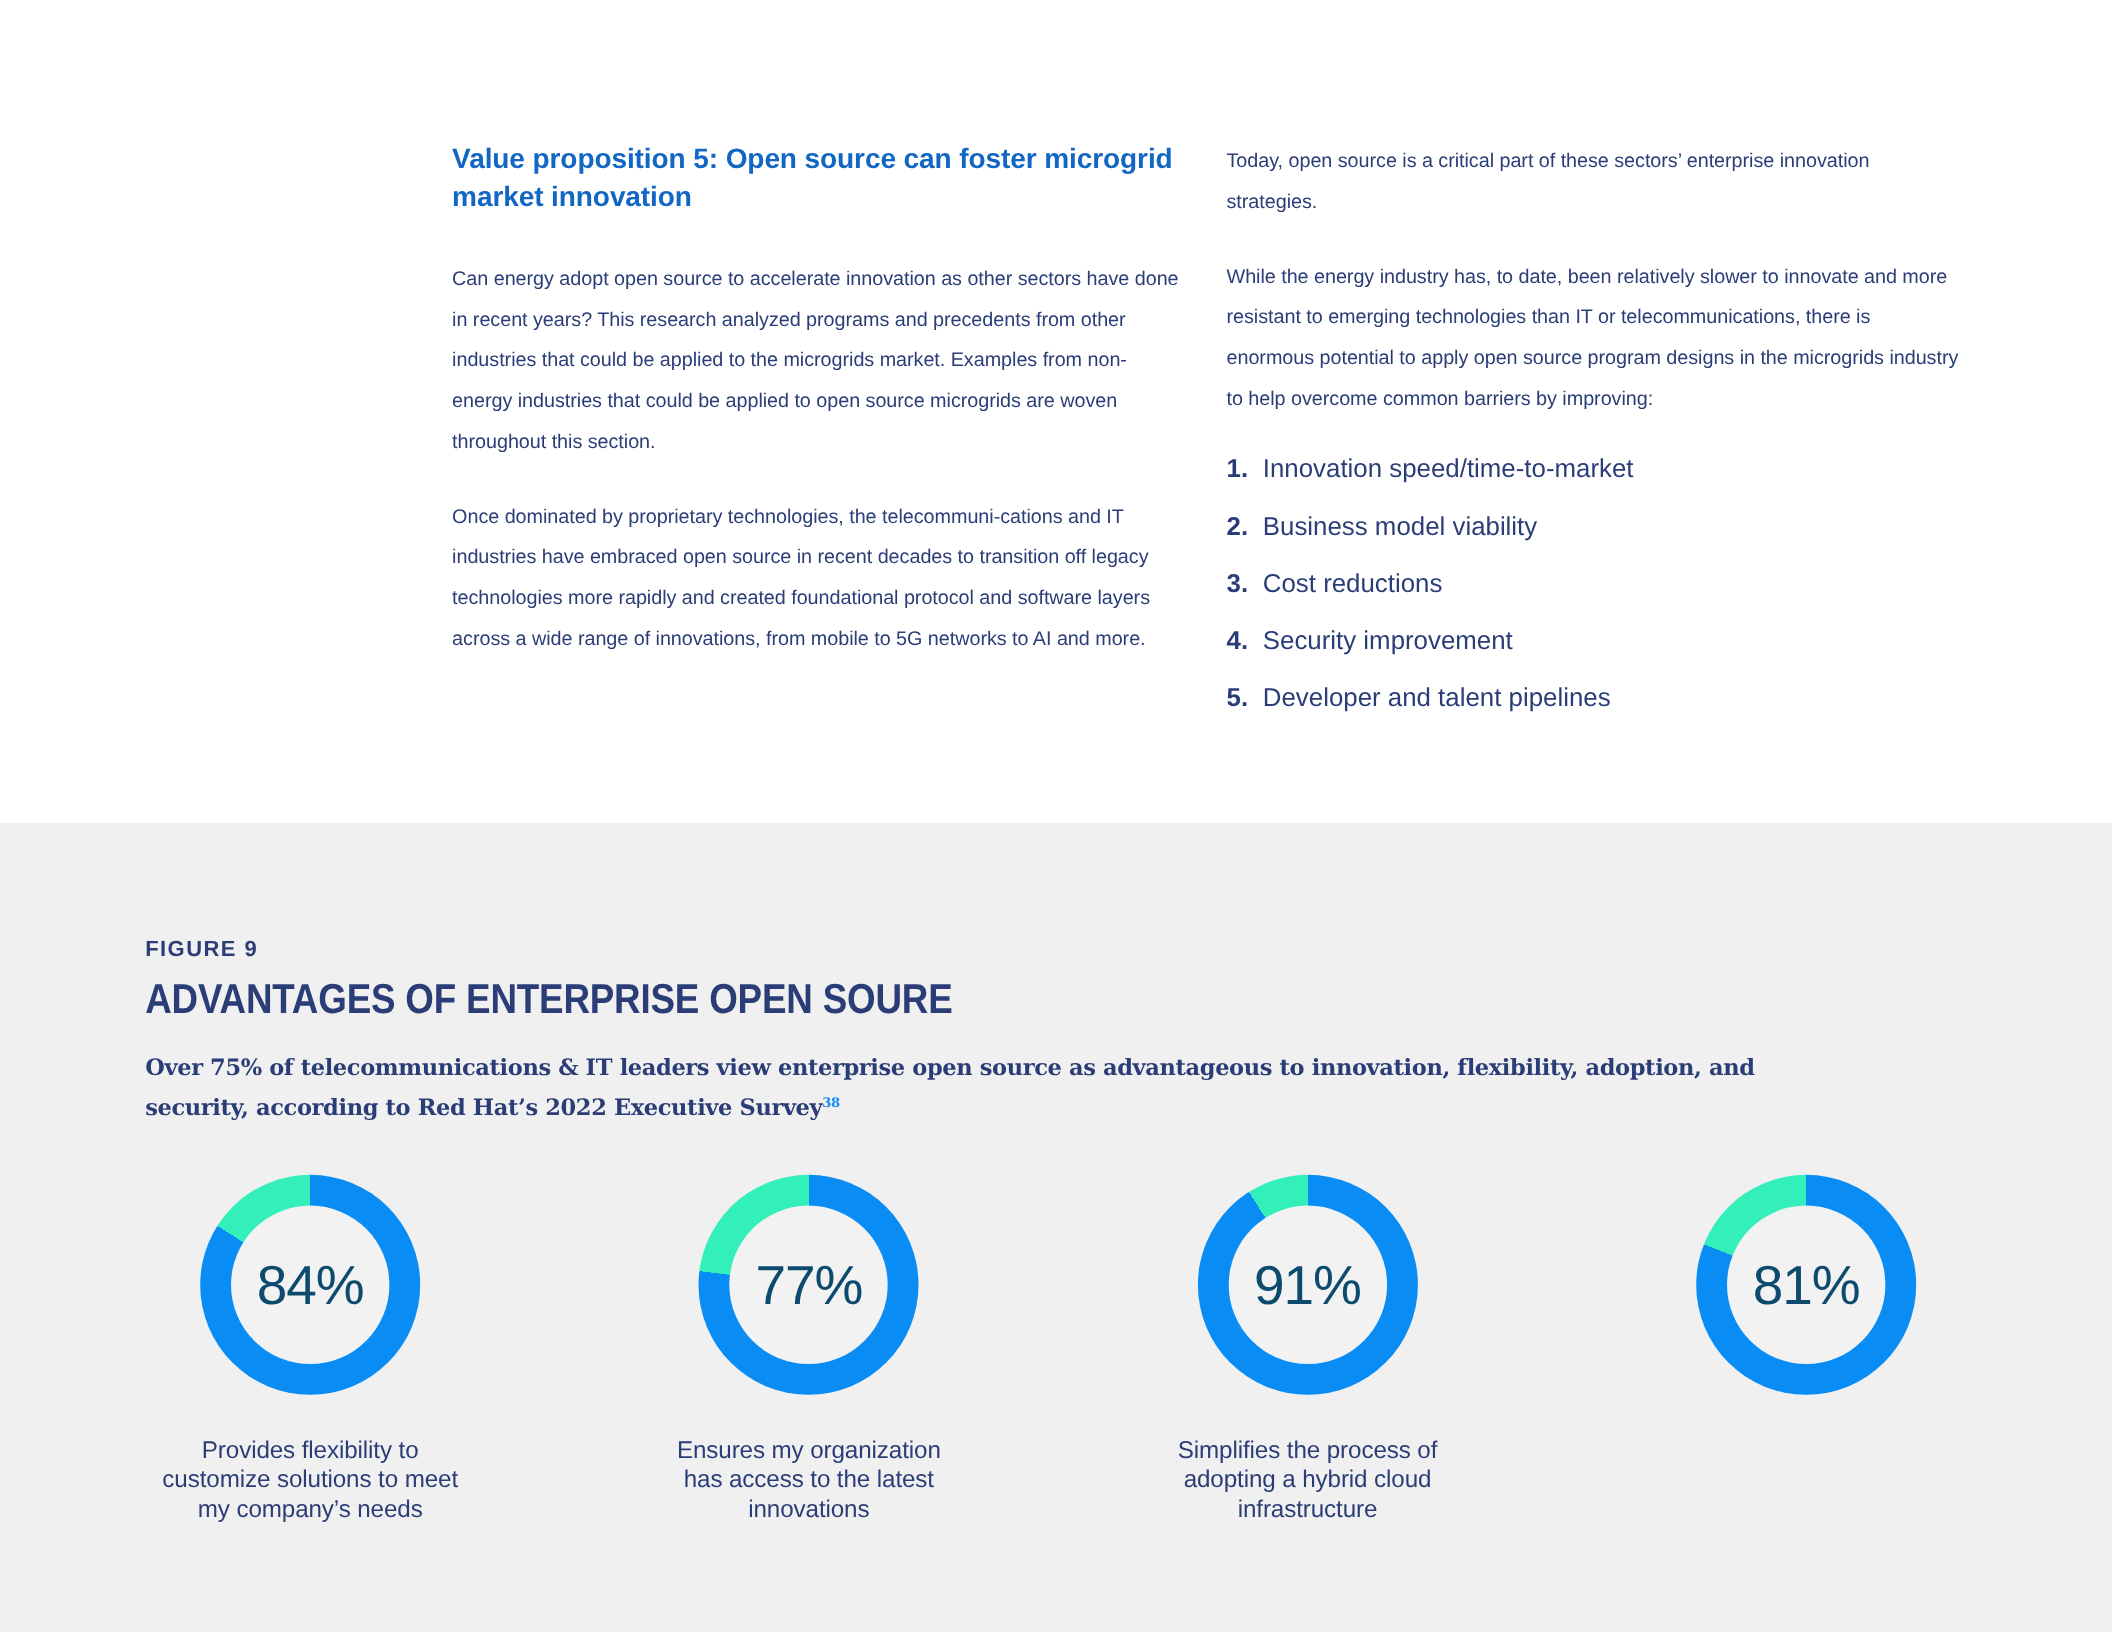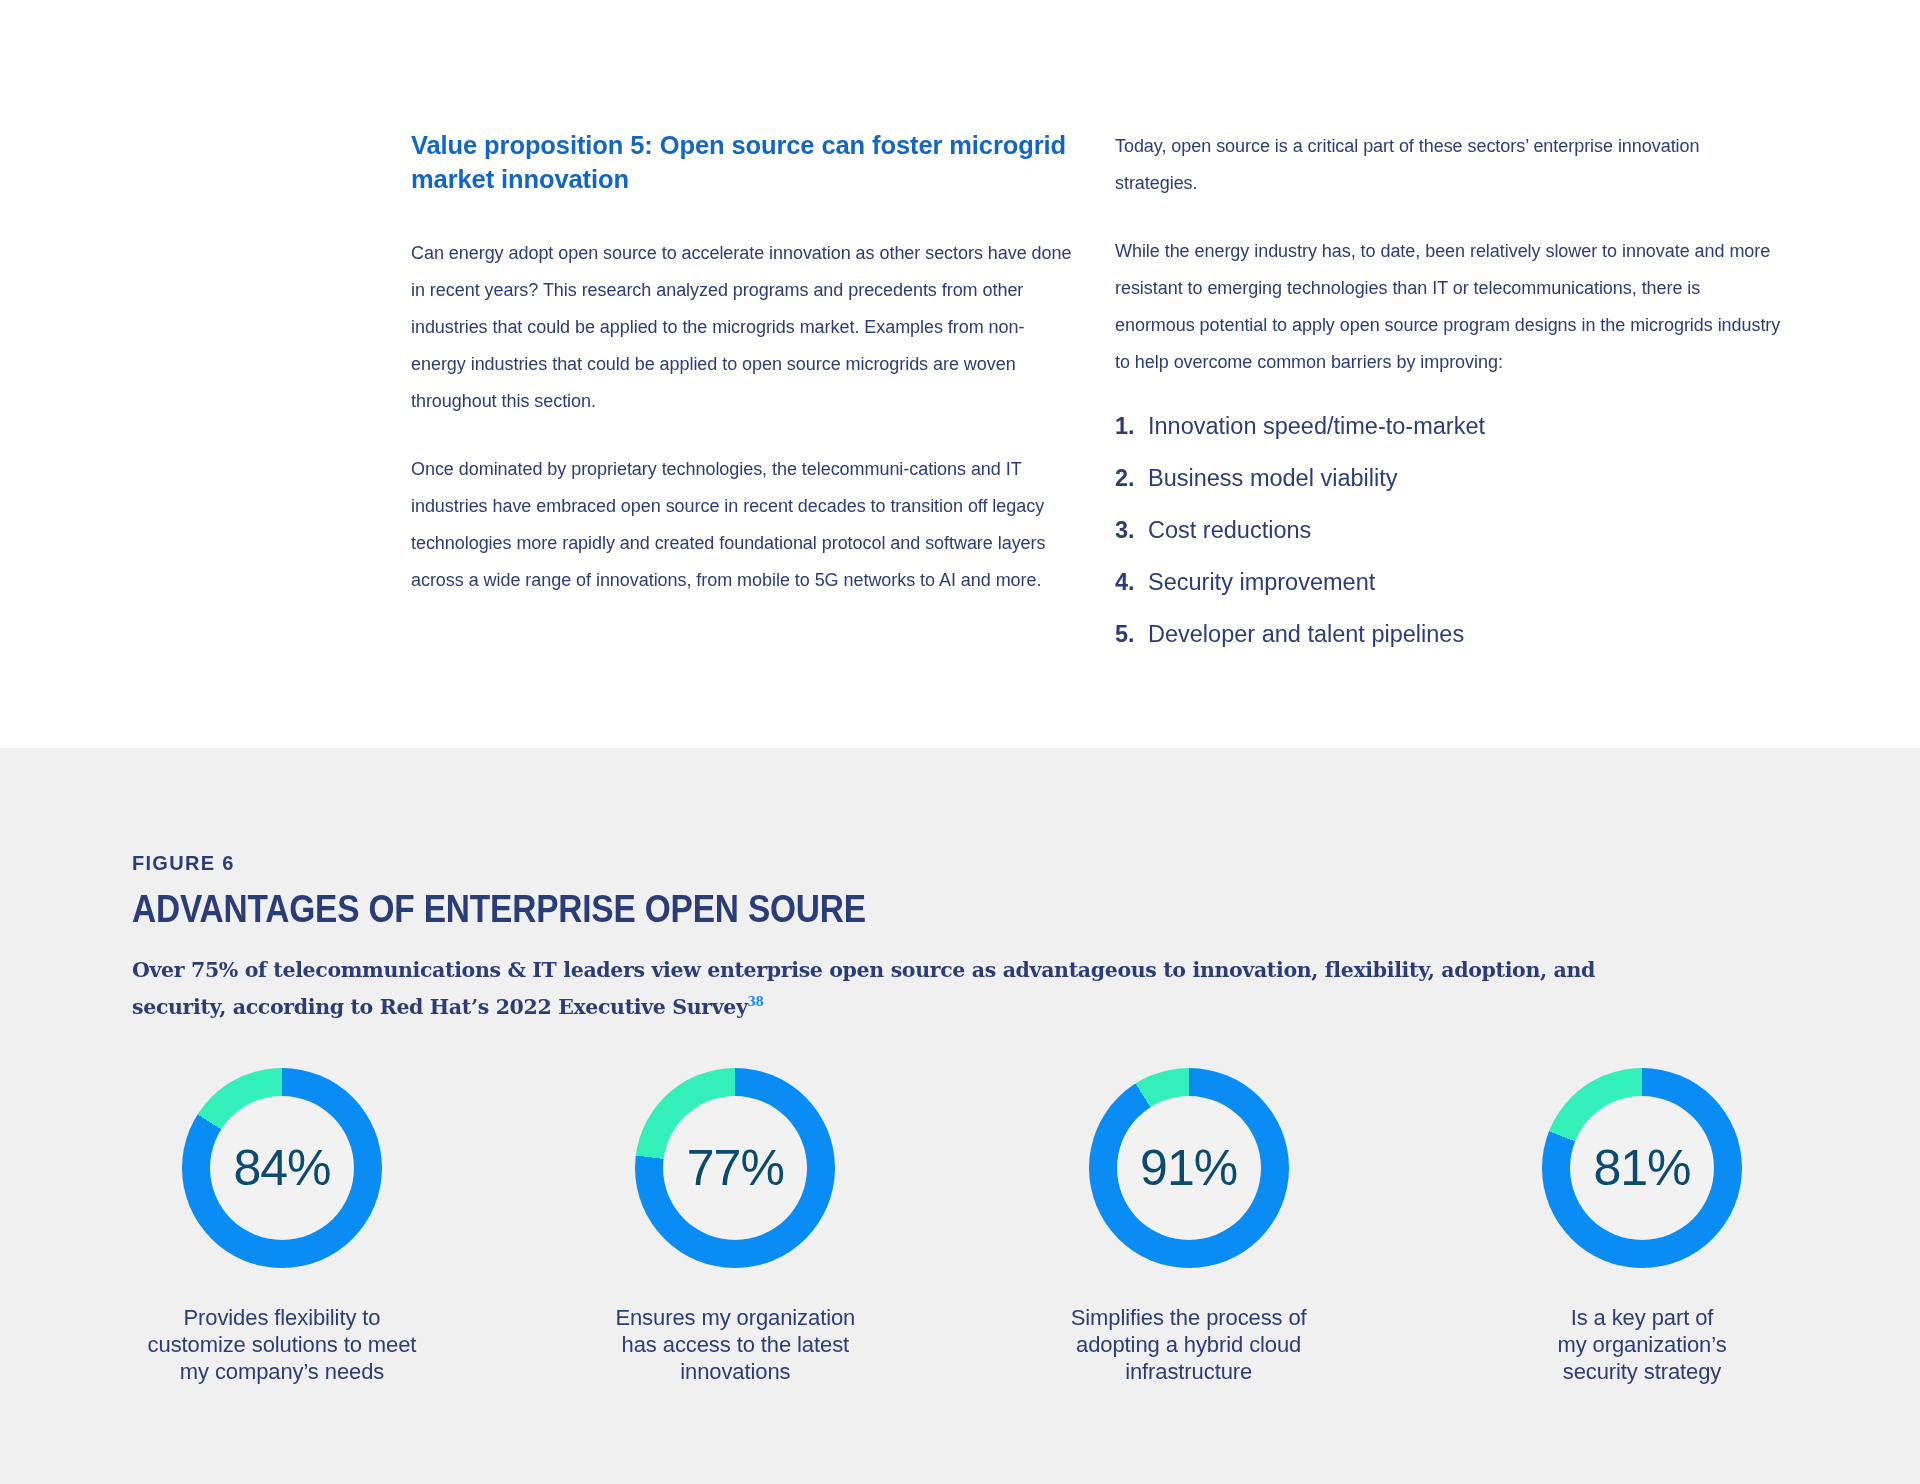--- a/index.html
+++ b/index.html
@@ -196,21 +196,21 @@
         </li>
         <li>
           <span class="num">5.</span>
           <span>Developer and talent pipelines</span>
         </li>
       </ol>
     </div>
   </div>
 
   <div class="figure-area">
-    <div class="fig-kicker">FIGURE 6</div>
+    <div class="fig-kicker">FIGURE 9</div>
     <div class="fig-title">ADVANTAGES OF ENTERPRISE OPEN SOURE</div>
     <div class="fig-sub">
       <span>Over 75% of telecommunications &amp; IT leaders view enterprise open source as advantageous to innovation, flexibility, adoption, and security, according to Red Hat’s 2022 Executive Survey</span><sup>38</sup>
     </div>
 
     <div class="donuts">
 
       <div class="donut-cell">
         <div class="donut" style="background: conic-gradient(rgb(10, 140, 245) 0deg, rgb(10, 140, 245) 302.4deg, rgb(51, 239, 186) 302.4deg, rgb(51, 239, 186) 360deg);">
           <div class="hole">
@@ -238,19 +238,18 @@
         </div>
         <div class="donut-label">Simplifies the process of<br>adopting a hybrid cloud<br>infrastructure</div>
       </div>
 
       <div class="donut-cell">
         <div class="donut" style="background: conic-gradient(rgb(10, 140, 245) 0deg, rgb(10, 140, 245) 291.6deg, rgb(51, 239, 186) 291.6deg, rgb(51, 239, 186) 360deg);">
           <div class="hole">
             <span class="pct">81%</span>
           </div>
         </div>
-        <div class="donut-label">Is a key part of<br>my organization’s<br>security strategy</div>
       </div>
 
     </div>
 
   </div>
 </div>
 
 </body></html>

